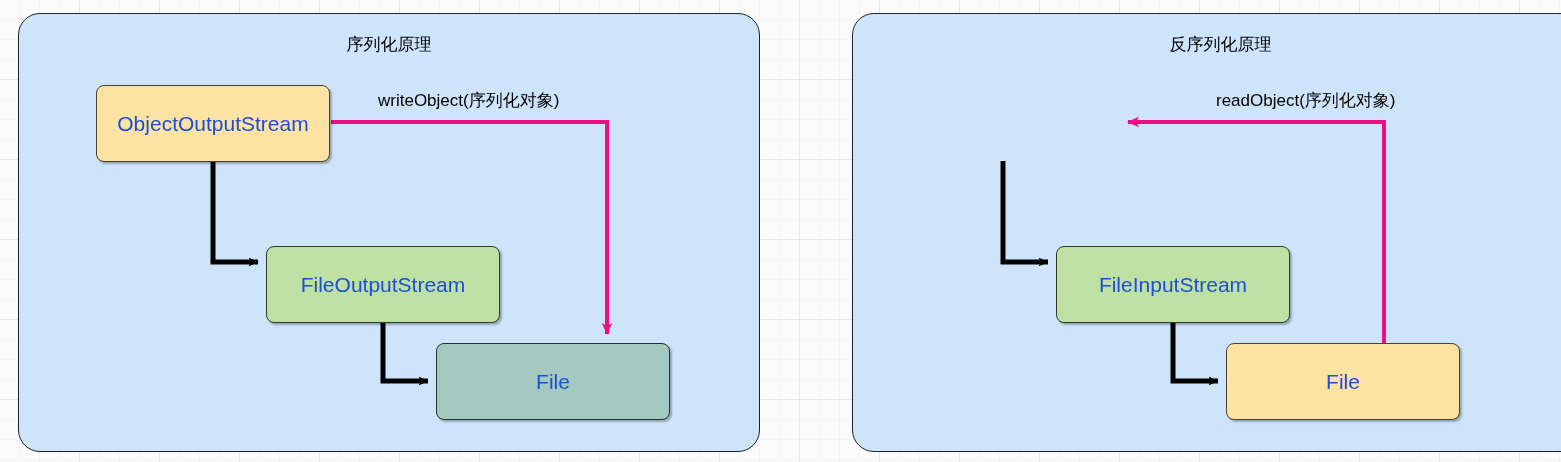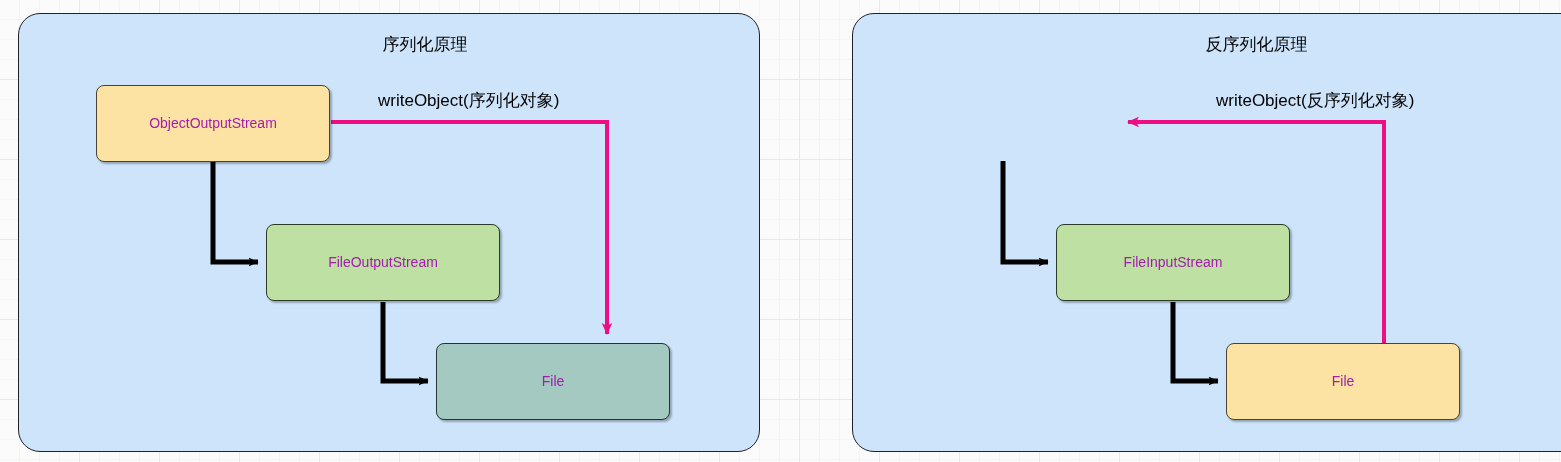--- a/index.html
+++ b/index.html
@@ -40,44 +40,44 @@
   .panel-title {
     position: absolute;
     top: 22px;
     left: 0;
     width: 100%;
     text-align: center;
     font-size: 17px;
     color: #000000;
     line-height: 1;
     white-space: nowrap;
-    padding-left: 36px;
   }
 
   
   .node {
     position: absolute;
     box-sizing: border-box;
     border-radius: 8px;
     display: flex;
     align-items: center;
     justify-content: center;
-    font-size: 14px;
-    color: #a21caf;
+    font-size: 21px;
+    color: #1d4ed8;
     line-height: 1.1;
     text-align: right;
     box-shadow: 2px 2px 2px rgba(0,0,0,0.28);
   }
   .node.yellow {
     background-color: #fce3a4;
     border: 1.6px solid #4b4232;
   }
   .node.green {
     background-color: #bee0a2;
     border: 1.6px solid #2d3a27;
+    margin-top: 22px;
   }
   .node.teal {
     background-color: #a4c9c1;
     border: 1.6px solid #24332f;
   }
 
   
   .edges {
     position: absolute;
     top: 0;
@@ -160,15 +160,15 @@
 
 
   <div class="node green" style="left:1056px; top:224px; width:234px; height:77px;border-radius:8px;">
     <span>FileInputStream</span>
   </div>
 
   <div class="node yellow" style="left:1226px; top:343px; width:234px; height:77px;">
     <span>File</span>
   </div>
 
-  <div class="edge-label" style="left:1216px; top:92px;">writeObject(反序列化对象)</div>
+  <div class="edge-label" style="left:1216px; top:92px;">readObject(序列化对象)</div>
 
 </div>
 
 </body></html>

